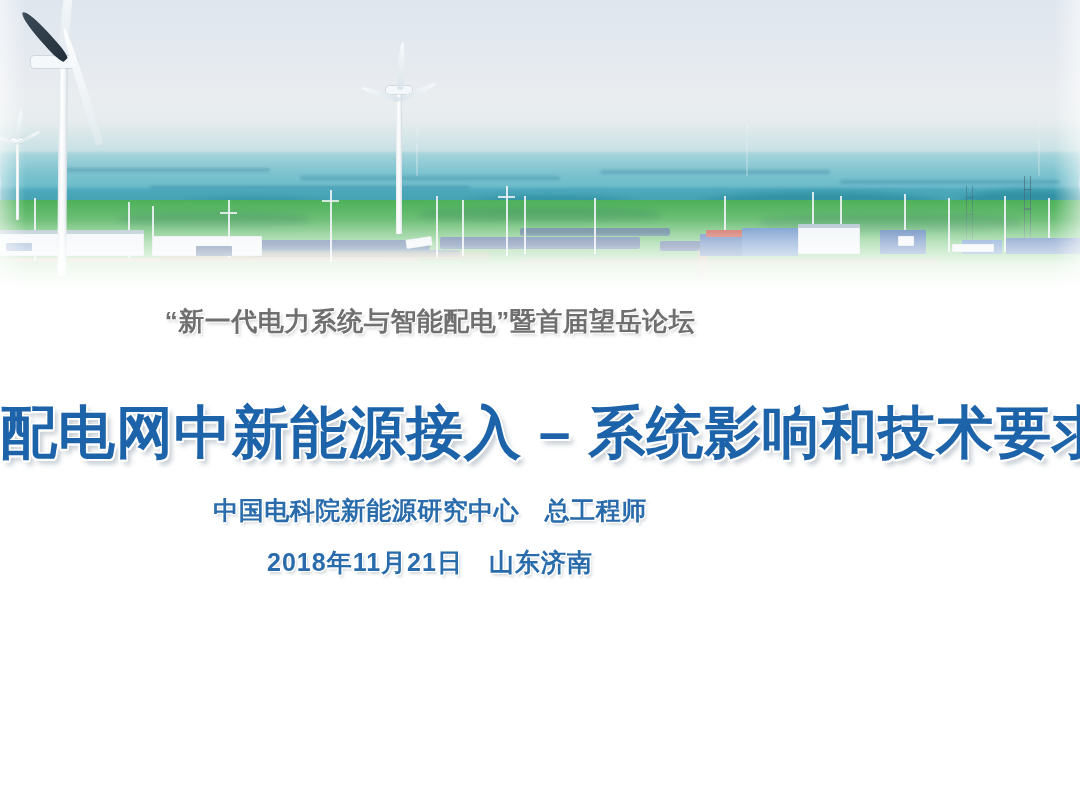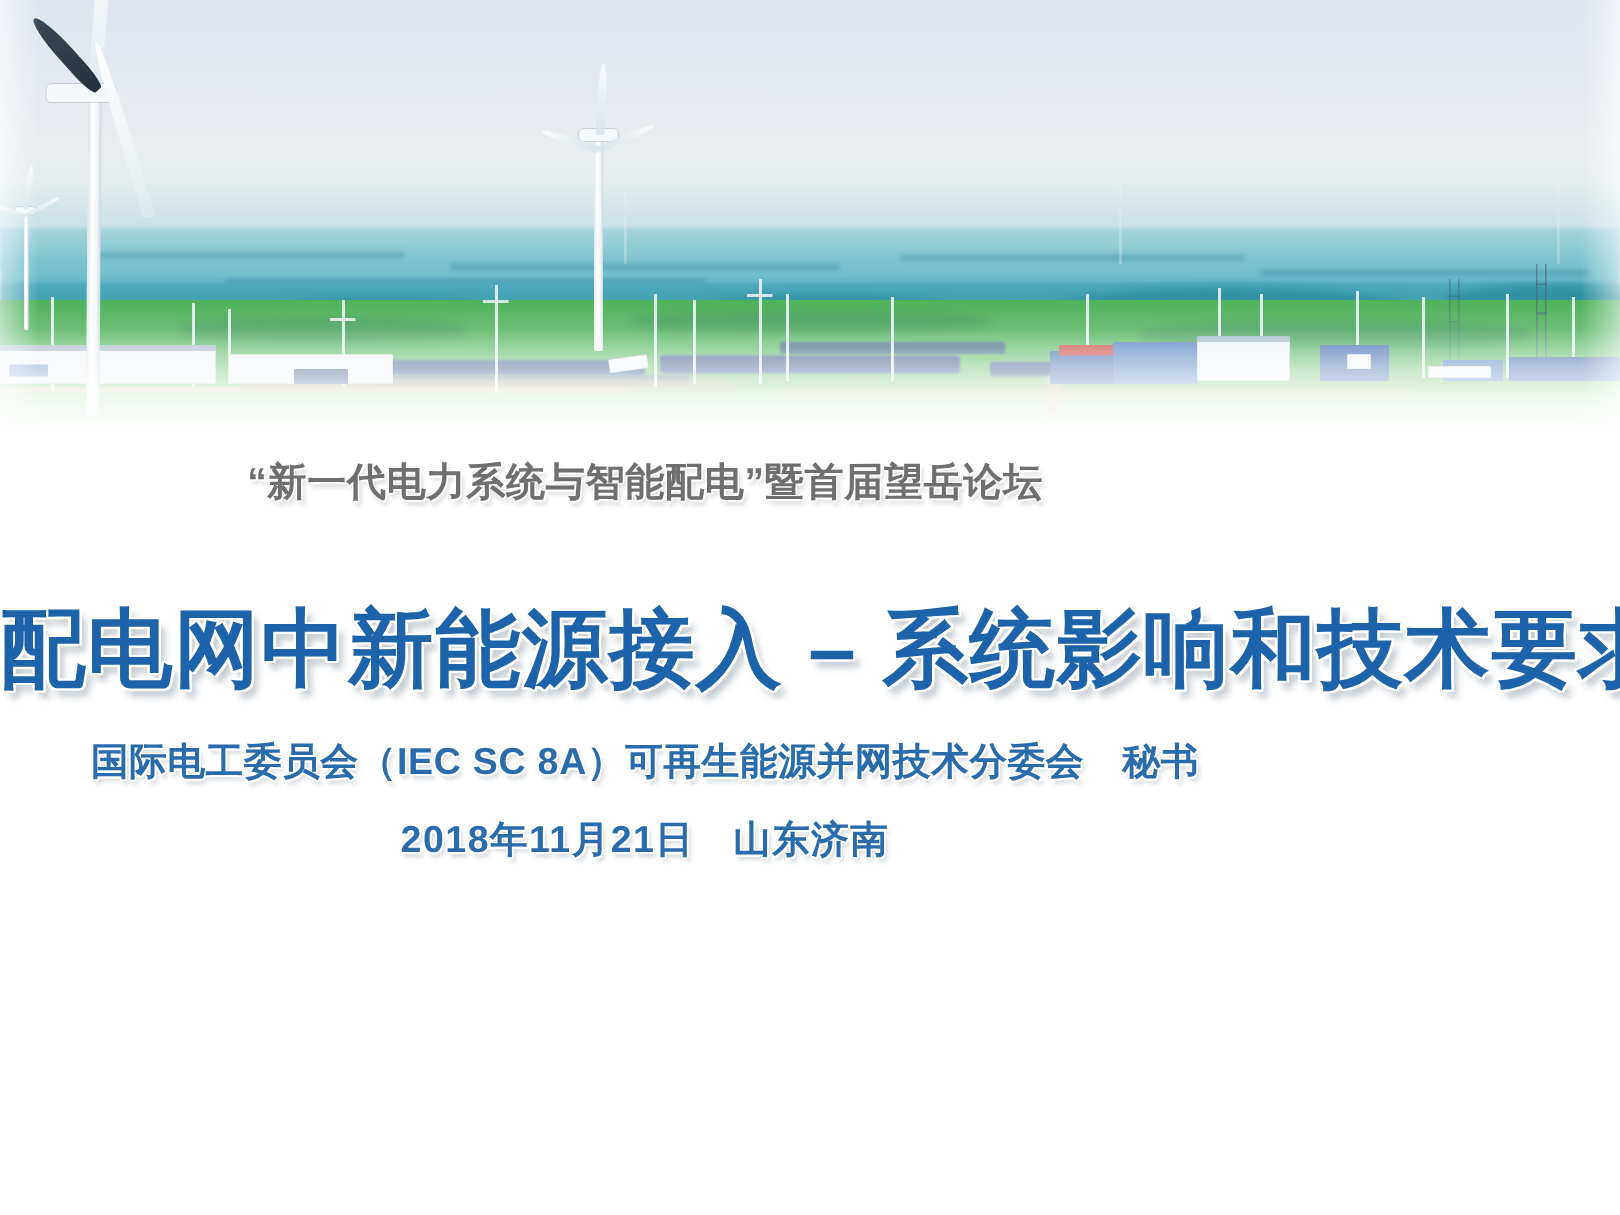--- a/index.html
+++ b/index.html
@@ -384,19 +384,19 @@
     <div class="fade-bottom"></div>
   </div>
 
   <div class="content">
 
     <div class="subtitle">“新一代电力系统与智能配电”暨首届望岳论坛</div>
 
     <div class="main-title">配电网中新能源接入 – 系统影响和技术要求</div>
 
 
-
-    <div class="affil second">国际电工委员会（IEC SC 8A）可再生能源并网技术分委会　秘书</div>
+    <div class="affil">中国电科院新能源研究中心　总工程师</div>
+
 
     <div class="affil date">2018年11月21日　山东济南</div>
   </div>
 
 </div>
 
 </body></html>

